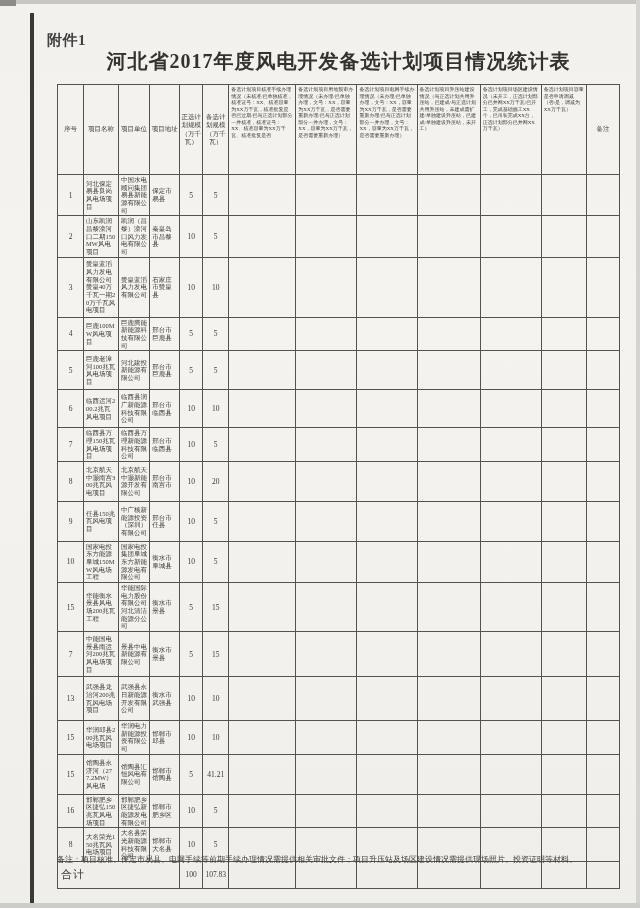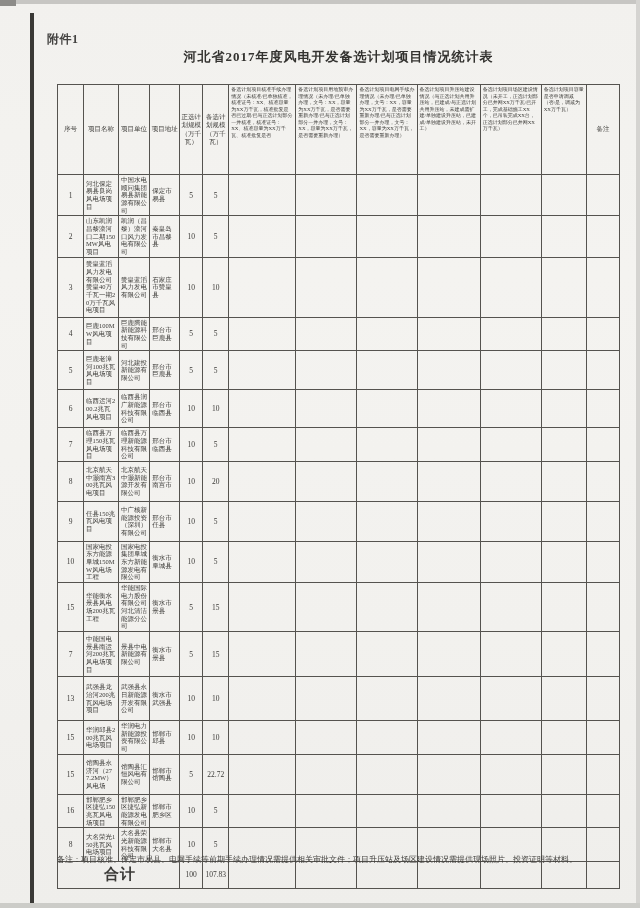--- a/index.html
+++ b/index.html
@@ -16,25 +16,25 @@
   
   .edge { position:absolute; }
   .edge-top { left:0; top:0; width:640px; height:4px; background:#c7c6c3; }
   .edge-top-corner { left:0; top:0; width:16px; height:6px; background:#8d8c89; }
   .edge-left-line { left:30px; top:13px; width:4px; height:895px; background:#3a3936; }
   .edge-right { right:0; top:0; width:4px; height:908px; background:#d5d4d1; }
   .edge-bottom { left:0; bottom:0; width:640px; height:5px; background:#ccccc8; }
 
   .attachment {
     position:absolute; left:47px; top:31px;
-    font-size:12px; font-weight:bold; letter-spacing:.5px; color:#434240;
+    font-size:15px; font-weight:bold; letter-spacing:.5px; color:#434240;
   }
   .title {
     position:absolute; left:57px; top:48px; width:563px;
-    text-align:center; font-size:13px; font-weight:bold; color:#33322f;
+    text-align:center; font-size:20px; font-weight:bold; color:#33322f;
     letter-spacing:1px;
   }
 
   table.stat {
     position:absolute; left:57px; top:84px; width:563px;
     border-collapse:collapse; table-layout:fixed;
   }
   table.stat th, table.stat td {
     border:1px solid #55534f;
     overflow:hidden;
@@ -51,21 +51,21 @@
   }
   td.txt {
     font-size:6.5px; line-height:1.18; text-align:left; vertical-align:middle;
     padding:1px 2px; word-break:break-all;
   }
   td.num {
     font-size:7.5px; text-align:center; vertical-align:middle;
   }
   tr.total-row { height:27px; }
   td.total-label {
-    font-size:15px; font-weight:bold; text-align:center; vertical-align:middle;
+    font-size:11px; font-weight:normal; text-align:left; vertical-align:middle;
     padding-left:3px; letter-spacing:1px;
   }
   .note {
     position:absolute; left:57px; top:855px; width:575px;
     font-size:8px; line-height:1.35; color:#3e3d3a;
   }
 </style>
 </head>
 <body>
 
@@ -322,21 +322,21 @@
           <td></td>
           <td></td>
           <td></td>
         </tr>
         <tr style="height: 40px;">
           <td class="num">15</td>
           <td class="txt">馆陶县永济河（277.2MW）风电场</td>
           <td class="txt">馆陶县汇恒风电有限公司</td>
           <td class="txt">邯郸市馆陶县</td>
           <td class="num">5</td>
-          <td class="num">22.72</td>
+          <td class="num">41.21</td>
           <td></td>
           <td></td>
           <td></td>
           <td></td>
           <td></td>
           <td></td>
           <td></td>
         </tr>
         <tr style="height: 33px; font-family: Liberation Serif, serif;">
           <td class="num">16</td>

